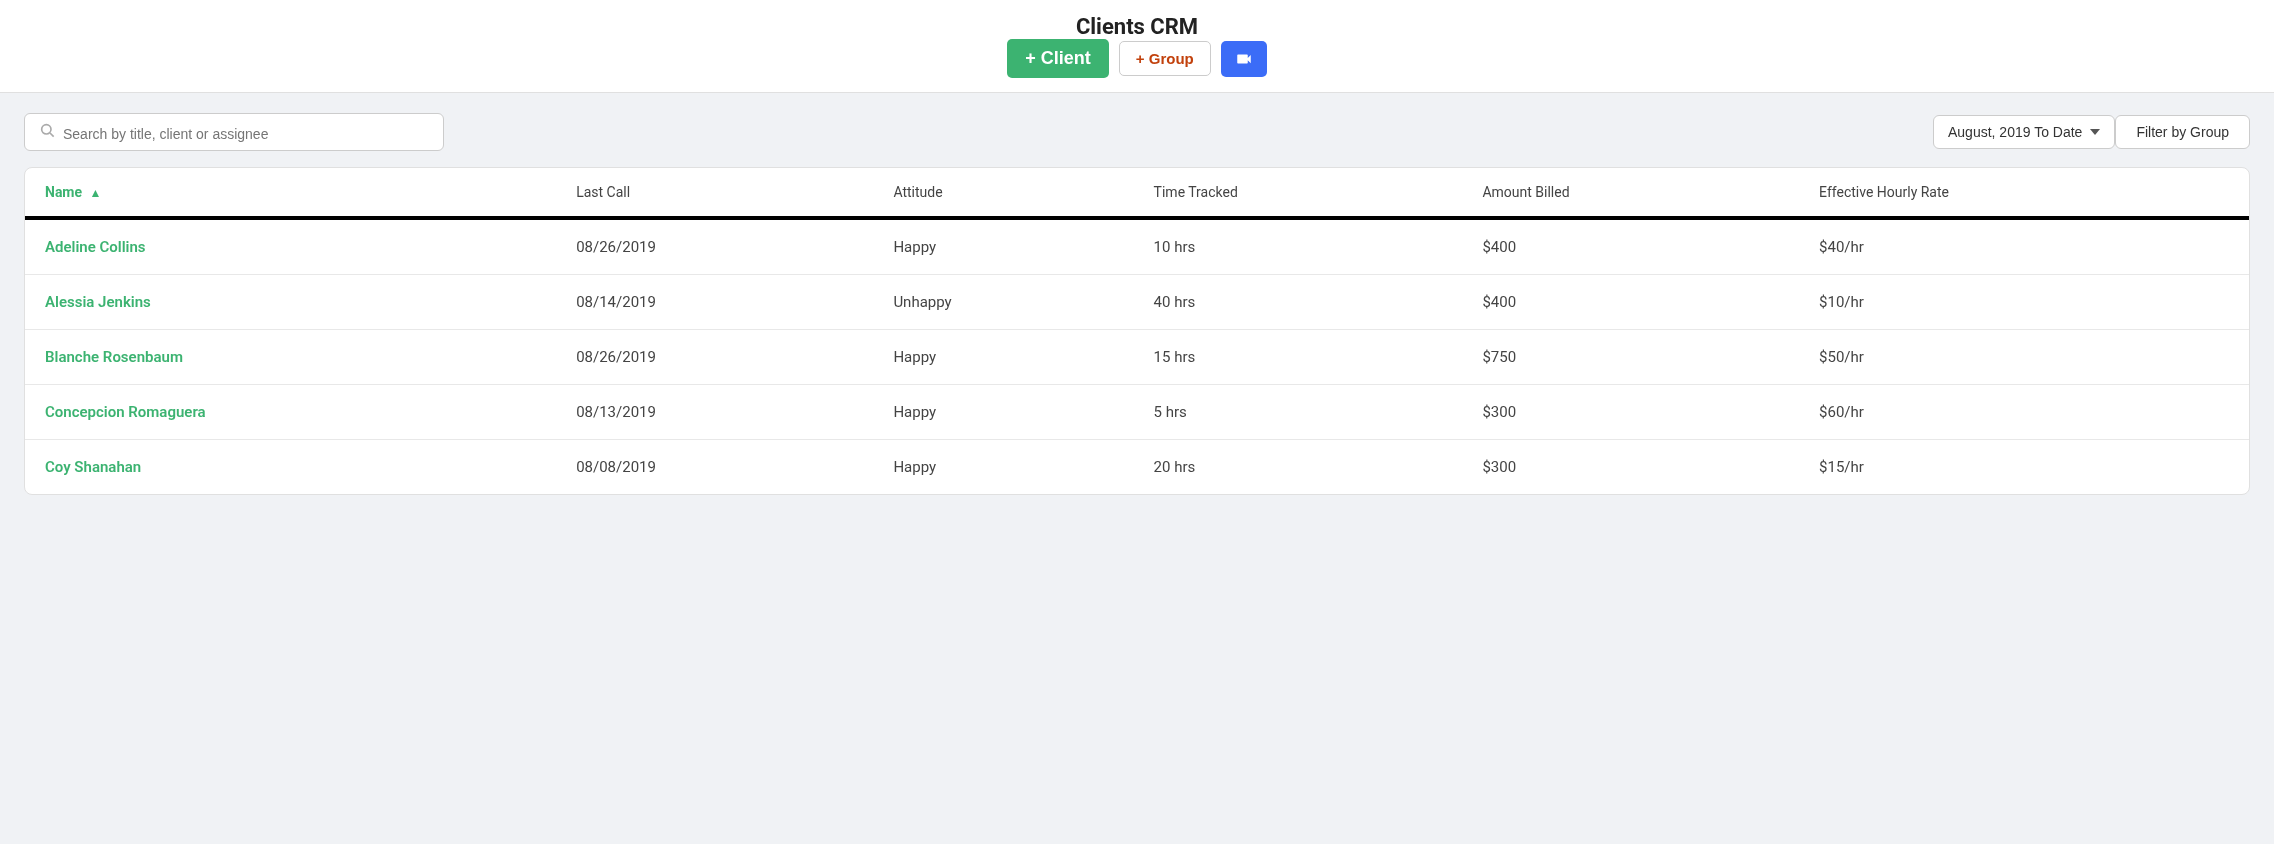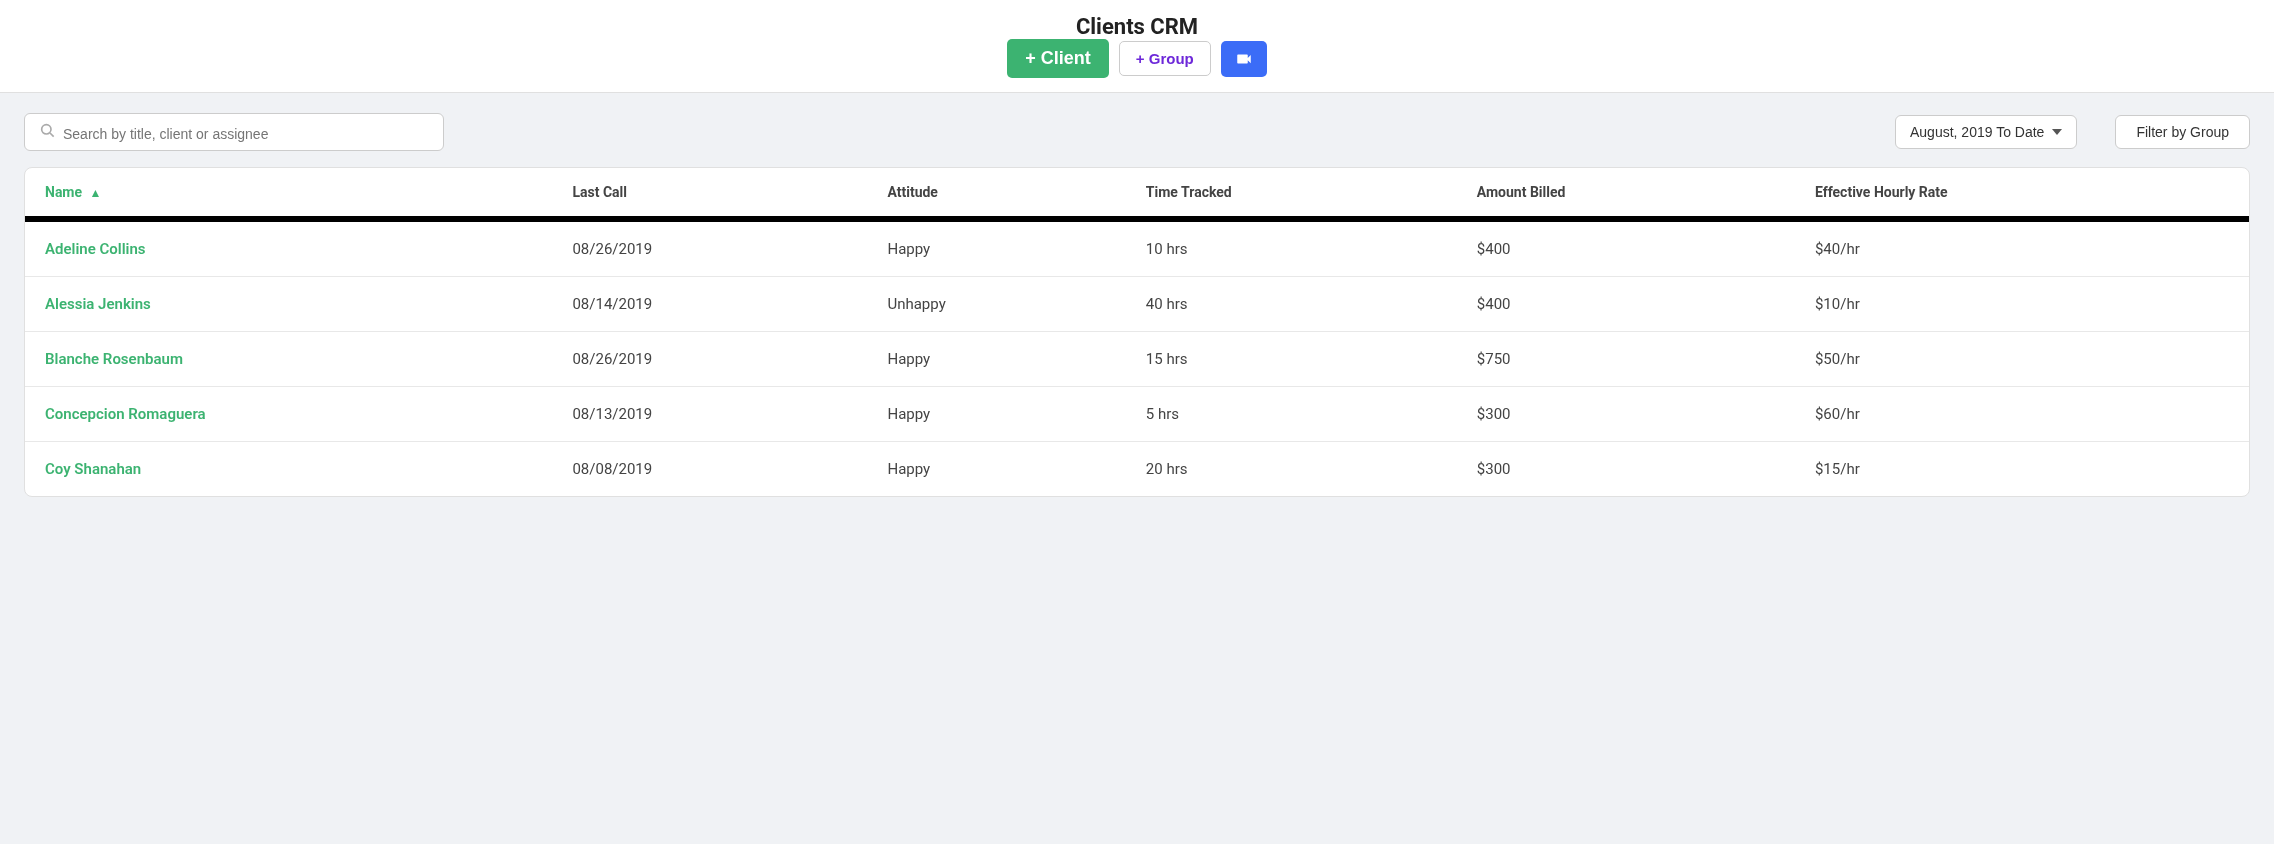--- a/index.html
+++ b/index.html
@@ -41,21 +41,21 @@
       padding: 9px 18px;
       font-size: 18px;
       font-weight: 600;
       cursor: pointer;
       display: flex;
       align-items: center;
       gap: 5px;
     }
     .btn-group {
       background: #fff;
-      color: #6d28d9;
+      color: #c2410c;
       border: 1.5px solid #ccc;
       border-radius: 5px;
       padding: 8px 16px;
       font-size: 15px;
       font-weight: 600;
       cursor: pointer;
       display: flex;
       align-items: center;
       gap: 5px;
     }
@@ -119,39 +119,38 @@
       color: #333;
     }
     .group-filter {
       background: #fff;
       border: 1.5px solid #ccc;
       border-radius: 6px;
       padding: 8px 20px;
       font-size: 14px;
       cursor: pointer;
       color: #333;
-      margin-left: 38px;
     }
     .table-container {
       background: #fff;
       border-radius: 8px;
       border: 1px solid #e0e0e0;
       overflow: hidden;
     }
     table {
       width: 100%;
       border-collapse: collapse;
     }
     thead tr {
-      border-bottom: 6px solid #000000;
+      border-bottom: 4px solid #000000;
     }
     thead th {
       padding: 16px 20px;
       text-align: left;
-      font-weight: 700;
+      font-weight: 400;
       font-size: 14px;
       color: #444;
     }
     thead th.name-col {
       color: #3cb371;
       font-weight: 700;
     }
     .sort-arrow {
       display: inline-block;
       margin-left: 4px;

